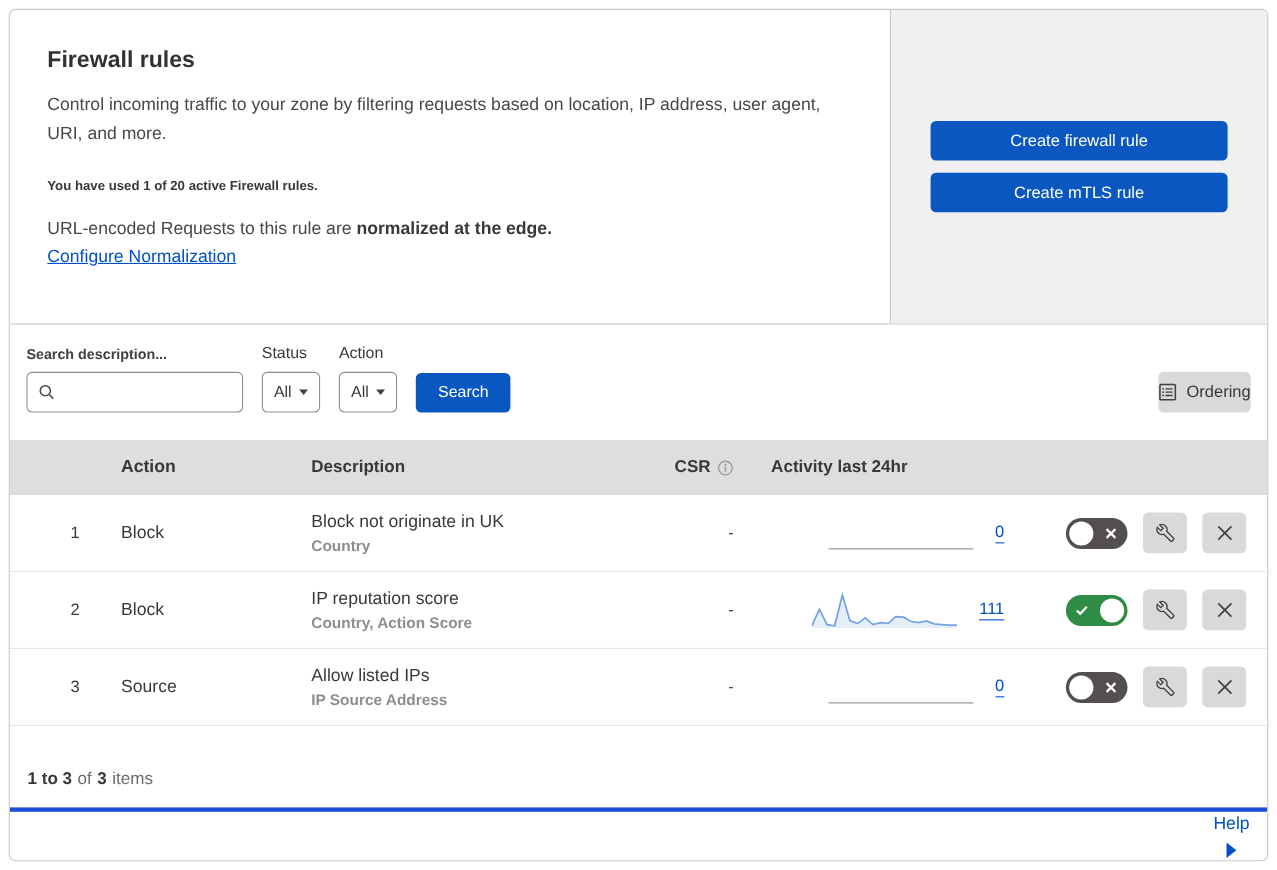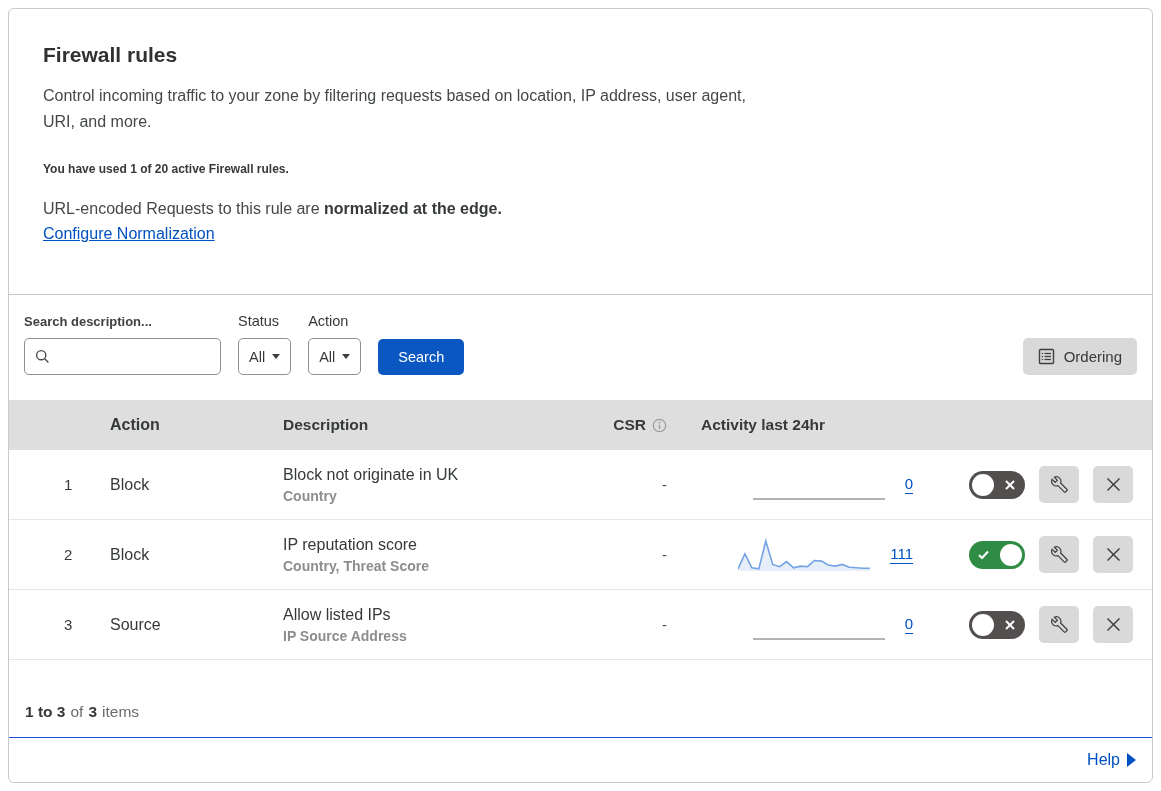--- a/index.html
+++ b/index.html
@@ -46,21 +46,21 @@
     display: flex; align-items: center; padding: 0 10px; gap: 8px; background: #fff;
   }
   .search-box input { border: none; outline: none; flex: 1; font-size: 14px; font-family: inherit; min-width: 0; }
   .select-box {
     height: 37px; border: 1px solid #8f8f8f; border-radius: 5px; background: #fff;
     display: flex; align-items: center; padding: 0 10px; gap: 7px; font-size: 14.5px; cursor: pointer;
   }
   .caret-down { width: 0; height: 0; border-left: 4px solid transparent; border-right: 4px solid transparent; border-top: 5px solid #3f3f3f; }
   .btn-search { height: 36px; padding: 0 20px; border: none; border-radius: 5px; background: #0b57c2; color: #fff; font-size: 14.5px; cursor: pointer; font-family: inherit; }
   .btn-ordering {
-    margin-left: auto; height: 37px; padding: 0 15px; border: none; border-radius: 5px;
+    margin-left: auto; height: 37px; padding: 0 0; border: none; border-radius: 5px;
     background: #d9d9d9; color: #36393a; font-size: 15px; display: flex; align-items: center; gap: 9px; cursor: pointer;
     font-family: inherit;
   }
   
   .thead { display: flex; align-items: center; height: 50px; background: #dedede; font-size: 15.5px; font-weight: 600; color: #36393a; flex: 0 0 auto; }
   .trow { display: flex; align-items: center; height: 70px; border-bottom: 1px solid #e6e6e6; flex: 0 0 auto; }
   .c-num { flex: 0 0 94px; padding-left: 55px; font-size: 15px; }
   .c-action { flex: 0 0 172px; padding-left: 7px; font-size: 16px; }
   .c-desc { flex: 1; padding-left: 8px; }
   .c-csr { flex: 0 0 90px; display: flex; justify-content: flex-end; align-items: center; padding-right: 8px; gap: 6px; }
@@ -81,39 +81,43 @@
   .toggle.on .t-knob { right: 3px; }
   .t-check, .t-cross { position: absolute; top: 50%; transform: translateY(-50%); display: none; line-height: 0; }
   .t-check { left: 9px; } .t-cross { right: 10px; }
   .toggle.on .t-check { display: block; }
   .toggle.off .t-cross { display: block; }
   .icon-btn {
     width: 40px; height: 37px; border: none; border-radius: 5px; background: #d9d9d9;
     display: flex; align-items: center; justify-content: center; cursor: pointer; flex: 0 0 auto;
   }
   
-  .pagination { flex: 0 0 78px; border-bottom: 1px solid #1d4ed8; display: flex; align-items: flex-end; padding: 0 16px 16px 16px; font-size: 15.5px; color: #6b6b6b; }
+  .pagination { flex: 0 0 78px; border-bottom: 4px solid #1d4ed8; display: flex; align-items: flex-end; padding: 0 16px 16px 16px; font-size: 15.5px; color: #6b6b6b; }
   .pagination b { color: #36393a; }
   .pagination span { margin-right: 5px; }
   .help-row { flex: 1; display: flex; align-items: center; justify-content: flex-end; padding-right: 16px; }
-  .help-link { display: flex; align-items: center; gap: 7px; color: #0051c3; font-size: 16px; cursor: pointer; }
+  .help-link { display: flex; align-items: center; gap: 7px; color: #0051c3; font-size: 16px; cursor: pointer; flex-direction: column; }
   .help-arrow { width: 0; height: 0; border-top: 7px solid transparent; border-bottom: 7px solid transparent; border-left: 9px solid #0051c3; }
 </style>
 </head>
 <body>
 
 <div class="card">
 
   <div class="top">
     <div class="top-left">
       <div class="page-title">Firewall rules</div>
       <div class="page-desc">Control incoming traffic to your zone by filtering requests based on location, IP address, user agent, URI, and more.</div>
       <div class="usage-line">You have used 1 of 20 active Firewall rules.</div>
       <div class="norm-line"><span>URL-encoded Requests to this rule are </span><b>normalized at the edge.</b></div>
       <a class="norm-link">Configure Normalization</a>
+    </div>
+    <div class="top-right">
+      <button class="btn-primary">Create firewall rule</button>
+      <button class="btn-primary">Create mTLS rule</button>
     </div>
   </div>
 
   <div class="filters">
     <div class="fgroup">
       <div class="flabel">Search description...</div>
       <div class="search-box">
         <span style="line-height:0;">
           <svg width="15" height="15" viewBox="0 0 15 15">
               <circle cx="6.2" cy="6.2" r="4.6" fill="none" stroke="#4a4a4a" stroke-width="1.4"></circle>
@@ -209,21 +213,21 @@
             </svg></span>
       </button>
     </div>
   </div>
 
   <div class="trow">
     <div class="c-num">2</div>
     <div class="c-action">Block</div>
     <div class="c-desc">
       <div class="desc-main">IP reputation score</div>
-      <div class="desc-sub">Country, Threat Score</div>
+      <div class="desc-sub">Country, Action Score</div>
     </div>
     <div class="c-csr">
         <span class="dash">-</span>
       </div>
     <div class="c-activity">
       <span style="line-height:0;"><svg width="132" height="36">
             <polygon points="0.0,31.9 6.9,16.8 13.9,30.8 20.8,31.9 27.8,4.0 34.7,27.4 41.7,29.7 48.6,24.6 55.6,30.8 62.5,29.1 69.5,29.7 76.4,23.5 83.4,24.1 90.3,28.0 97.3,29.1 104.2,27.4 111.2,30.2 118.1,30.8 125.1,31.3 132.0,31.3 132,34 0,34" fill="rgba(116,163,227,0.18)"></polygon>
             <polyline points="0.0,31.9 6.9,16.8 13.9,30.8 20.8,31.9 27.8,4.0 34.7,27.4 41.7,29.7 48.6,24.6 55.6,30.8 62.5,29.1 69.5,29.7 76.4,23.5 83.4,24.1 90.3,28.0 97.3,29.1 104.2,27.4 111.2,30.2 118.1,30.8 125.1,31.3 132.0,31.3" fill="none" stroke="#74a3e3" stroke-width="1.6"></polyline>
           </svg></span>
       <a class="count-link">111</a>

